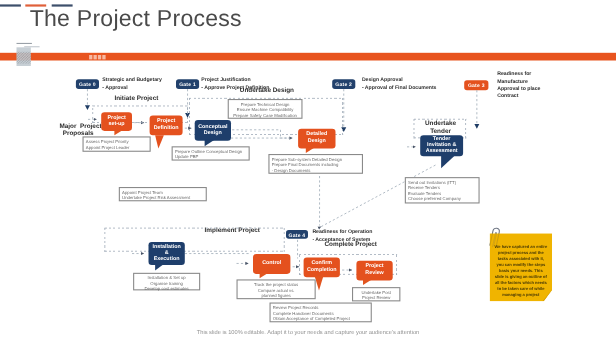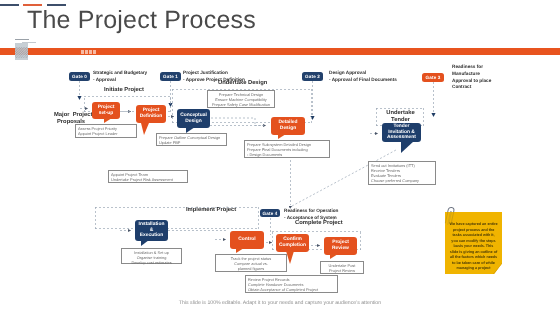--- a/index.html
+++ b/index.html
@@ -5,21 +5,21 @@
   html,body{margin:0;padding:0;}
   body{width:560px;height:315px;background:#ffffff;
        font-family:"Liberation Sans",sans-serif;overflow:hidden;
        -webkit-font-smoothing:antialiased;text-rendering:geometricPrecision;}
   #stage{position:relative;width:560px;height:315px;overflow:hidden;}
 
   
   .tick{position:absolute;height:2px;top:4px;}
   .tick.navy{background:#3d4f6b;}
   .tick.orange{background:#e0603a;}
-  #title{position:absolute;left:27px;top:6px;font-size:25px;color:#4a4a4a;
+  #title{position:absolute;left:27px;top:6px;font-size:21px;color:#4a4a4a;
          letter-spacing:.2px;font-weight:400;white-space:nowrap;text-align:center;}
   #orangebar{position:absolute;left:0;top:48px;width:560px;height:7px;background:#e8541f;}
   #orangebar .dots{position:absolute;left:81px;top:1.5px;display:flex;gap:1.2px;}
   #orangebar .dots i{display:block;width:2.8px;height:4px;background:#f7b9a2;}
   #graysq{position:absolute;left:15px;top:43px;width:13px;height:17px;
           background:#c3cbd2;opacity:.92;}
   #graysq .hatch{position:absolute;left:0;top:4px;width:13px;height:11px;
      background-image:
        linear-gradient(45deg,#7f878f 25%,transparent 25%,transparent 75%,#7f878f 75%),
        linear-gradient(45deg,#7f878f 25%,transparent 25%,transparent 75%,#7f878f 75%);

